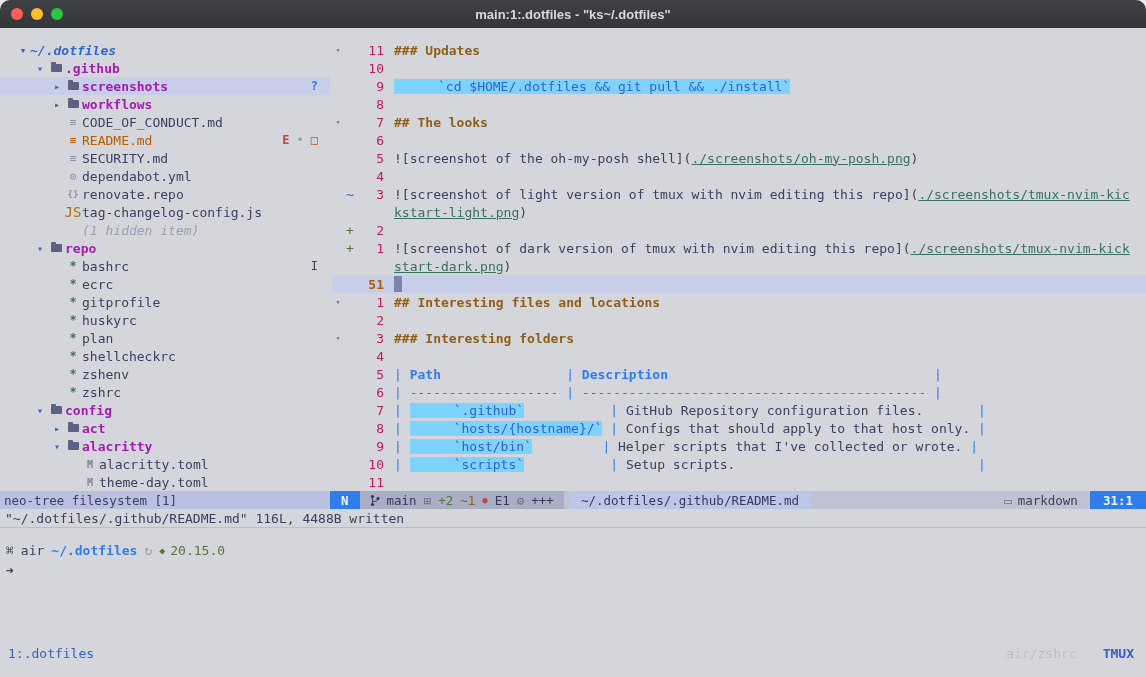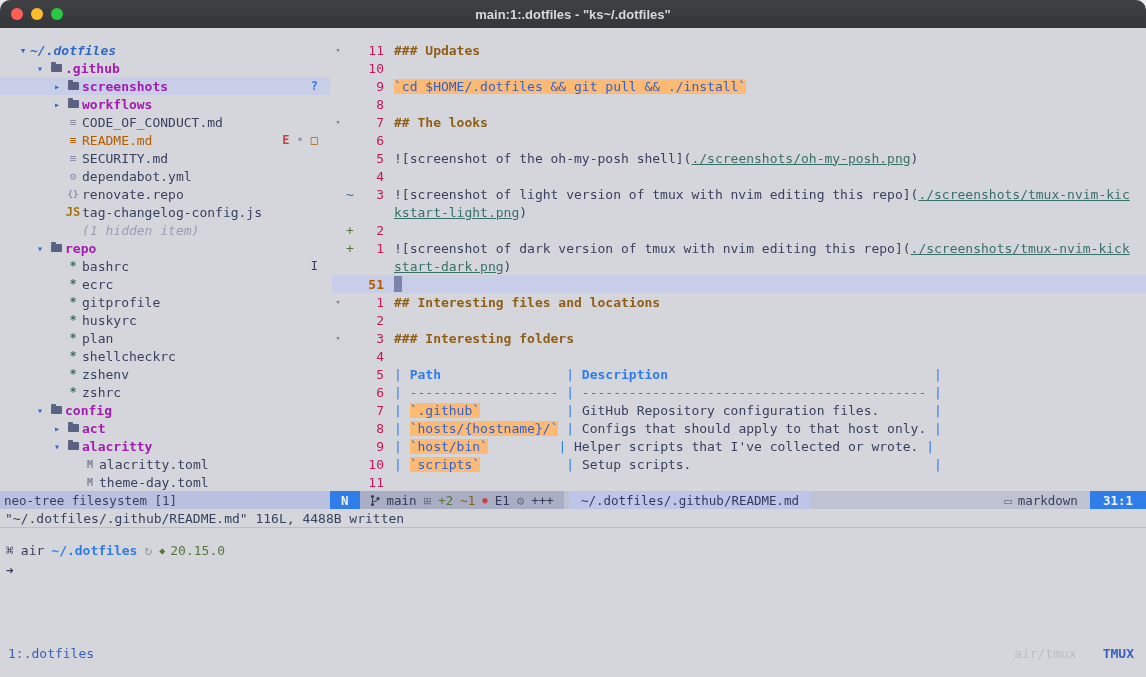--- a/index.html
+++ b/index.html
@@ -18,21 +18,21 @@
   .term { flex:1; display:flex; flex-direction:column; font-size:13px; color:#3a4060; }
   .nvim-body { flex:0 0 463px; display:flex; overflow:hidden; }
 
   
   .neotree { flex:0 0 330px; padding-top:13px; overflow:hidden; }
   .tree-row { height:18px; display:flex; align-items:center; white-space:pre; padding-left:16px; }
   .tree-row.sel { background:#c8cde8; }
   .ind { display:inline-block; height:1px; }
   .arrow { flex:0 0 14px; text-align:center; color:#3068c9; font-size:10px; }
   .ficon { flex:0 0 18px; text-align:center; color:#8a8fa6; font-size:11px; }
-  .ficon-js { color:#a8730f; font-size:12px; font-weight:700; }
+  .ficon-js { color:#a8730f; font-size:14px; font-weight:400; }
   .ficon-sh { color:#387068; font-weight:700; font-size:12px; }
   .ficon-toml { font-size:10px; font-weight:700; color:#7b8099; }
   .ficon-json { font-size:9px; font-weight:700; }
   .folder-shape { display:inline-block; width:11px; height:8px; background:#5b6182; border-radius:1px; position:relative; }
   .folder-shape::before { content:""; position:absolute; top:-2px; left:0; width:5px; height:2px;
                           background:#5b6182; border-radius:1px 1px 0 0; }
   .tree-label { color:#3a4060; }
   .st-folder .tree-label { color:#a21caf; font-weight:700; }
   .st-root .tree-label { color:#3068c9; font-weight:700; font-style:italic; }
   .st-root .arrow { font-size:11px; }
@@ -52,21 +52,21 @@
   .ed-row.cur { background:#c8cde8; }
   .fold { flex:0 0 12px; text-align:center; color:#8189a8; font-size:9px; }
   .sign { flex:0 0 12px; text-align:center; }
   .sign-add { color:#587539; }
   .sign-chg { color:#3760bf; }
   .lnum { flex:0 0 28px; text-align:right; color:#be185d; }
   .lnum.curnum { color:#b15c00; font-weight:700; }
   .lcontent { padding-left:10px; }
   .seg-t { color:#3a4060; }
   .seg-h { color:#8f5e15; font-weight:700; }
-  .seg-code { color:#2e63cf; background:#fdba74; }
+  .seg-code { color:#2e63cf; background:#7dd3fc;padding-left:44px; }
   .seg-link { color:#387068; text-decoration:underline; }
   .seg-pipe { color:#2e7de9; }
   .seg-th { color:#2e7de9; font-weight:700; }
   .cursor-block { display:inline-block; width:8px; height:16px; background:#7a84ad; vertical-align:middle; }
 
   
   .status-row { flex:0 0 18px; display:flex; font-size:12.5px; }
   .nt-status { flex:0 0 330px; background:#b9c0e0; color:#3b4261; display:flex; align-items:center; padding-left:4px; }
   .vim-status { flex:1; display:flex; align-items:stretch; background:#bfc2d0; overflow:hidden; }
   .seg-mode { background:#2e7de9; color:#f2f3f7; font-weight:700; padding:0 11px; display:flex; align-items:center; }
@@ -223,19 +223,19 @@
         </span>
       </div>
       <div class="arrow-line">
         <span>➜</span>
       </div>
     </div>
 
     <div class="tmux-bar">
       <span class="tmux-win">1:.dotfiles</span>
       <span class="tmux-right">
-        <span class="tmux-session">air/tmux</span>
+        <span class="tmux-session">air/zshrc</span>
         <span class="tmux-label">TMUX</span>
       </span>
     </div>
 
   </div>
 </div>
 
 </body></html>

